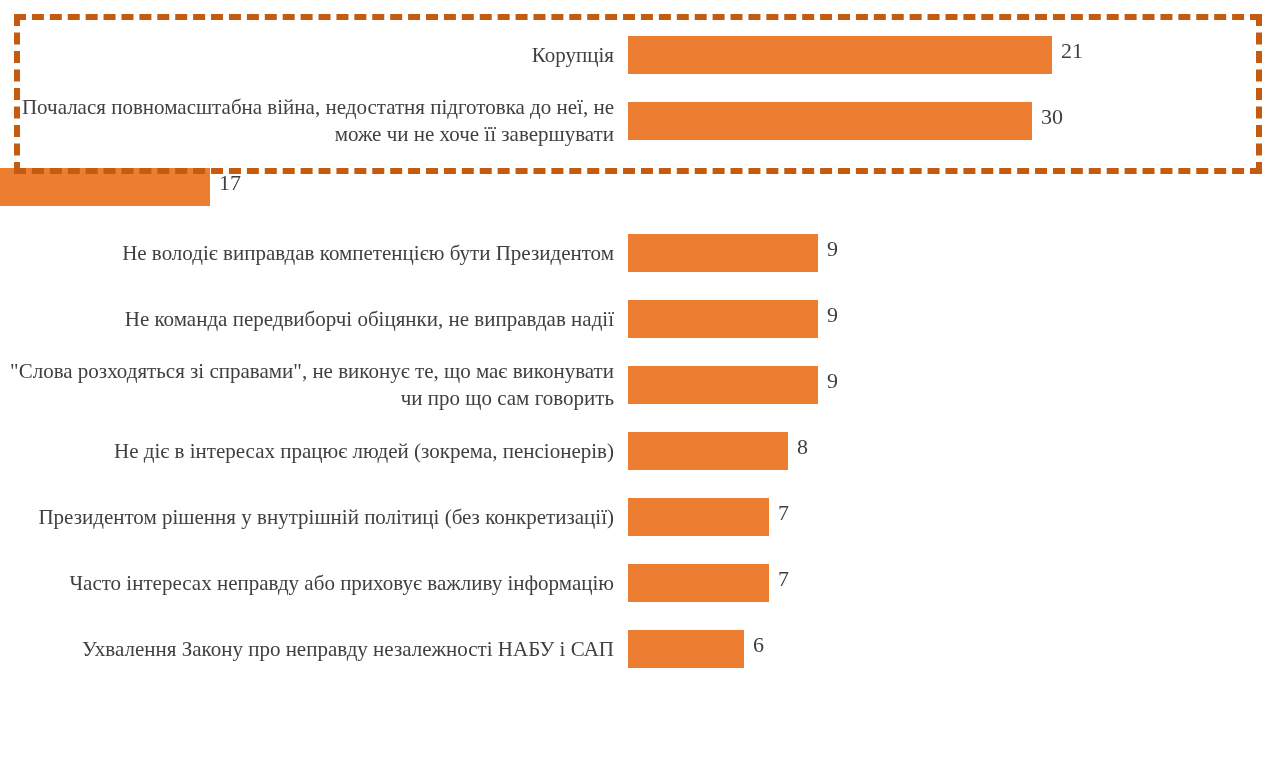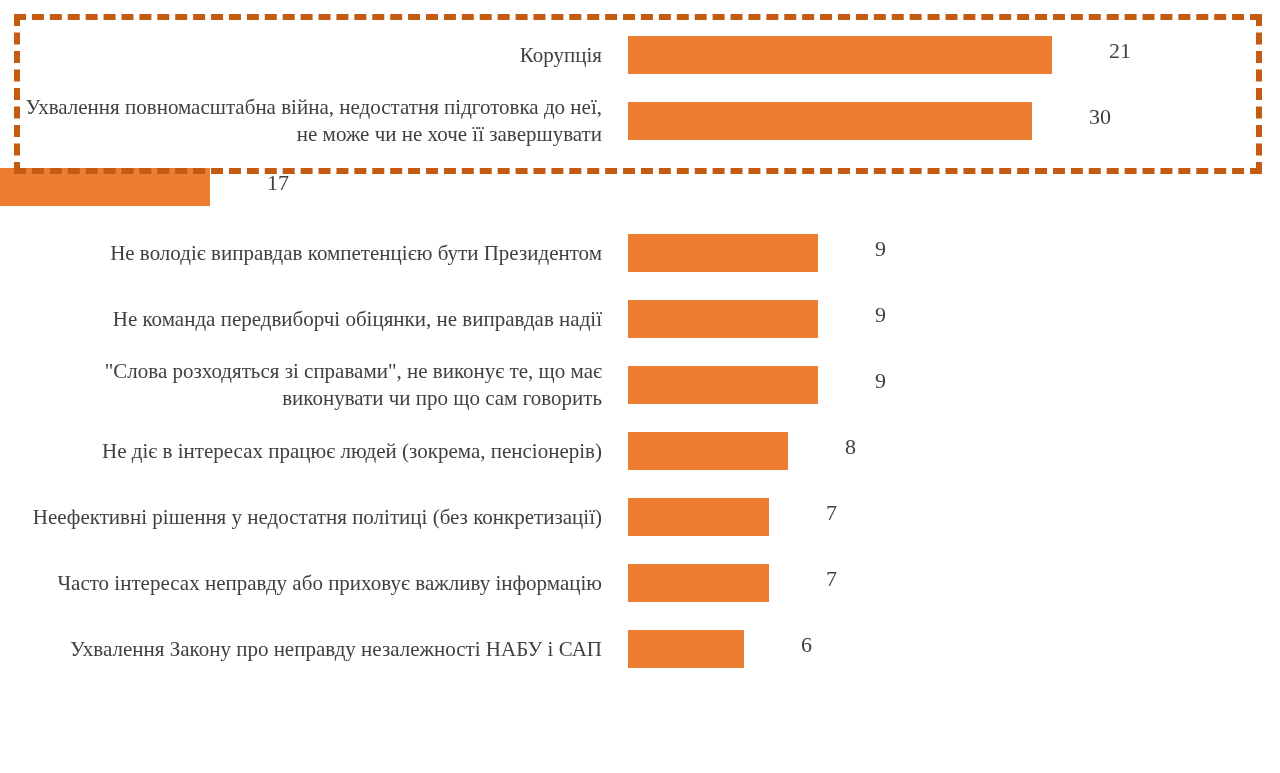--- a/index.html
+++ b/index.html
@@ -33,34 +33,33 @@
   .row {
     display: flex;
     align-items: center;
     height: 66px;
     position: relative;
   }
 
   .label {
     width: 628px;
     text-align: right;
-    padding-right: 26px;
+    padding-right: 14px;
     box-sizing: border-box;
     font-size: 21px;
     line-height: 1.28;
     color: #404040;
   }
 
   .bar-area {
     position: relative;
     flex: 1 1 auto;
     height: 100%;
     display: flex;
     align-items: center;
-    gap: 48px;
   }
 
   .bar {
     height: 38px;
     background: #ed7d31;
     flex: 0 0 auto;
   }
 
   .value {
     font-size: 22px;
@@ -91,21 +90,21 @@
 
     <div class="row">
       <div class="label">Корупція</div>
       <div class="bar-area">
         <div class="bar" style="width:424px"></div>
         <div class="value">21</div>
       </div>
     </div>
 
     <div class="row">
-      <div class="label">Ухвалення повномасштабна війна, недостатня підготовка до неї, не може чи не хоче її завершувати</div>
+      <div class="label">Почалася повномасштабна війна, недостатня підготовка до неї, не може чи не хоче її завершувати</div>
       <div class="bar-area">
         <div class="bar" style="width:404px"></div>
         <div class="value">30</div>
       </div>
     </div>
 
     <div class="row">
       <div class="bar-area">
         <div class="bar" style="width:210px"></div>
         <div class="value">17</div>
@@ -138,21 +137,21 @@
 
     <div class="row">
       <div class="label">Не діє в інтересах працює людей (зокрема, пенсіонерів)</div>
       <div class="bar-area">
         <div class="bar" style="width:160px"></div>
         <div class="value">8</div>
       </div>
     </div>
 
     <div class="row">
-      <div class="label">Неефективні рішення у недостатня політиці (без конкретизації)</div>
+      <div class="label">Президентом рішення у внутрішній політиці (без конкретизації)</div>
       <div class="bar-area">
         <div class="bar" style="width:141px"></div>
         <div class="value">7</div>
       </div>
     </div>
 
     <div class="row">
       <div class="label">Часто інтересах неправду або приховує важливу інформацію</div>
       <div class="bar-area">
         <div class="bar" style="width:141px"></div>

